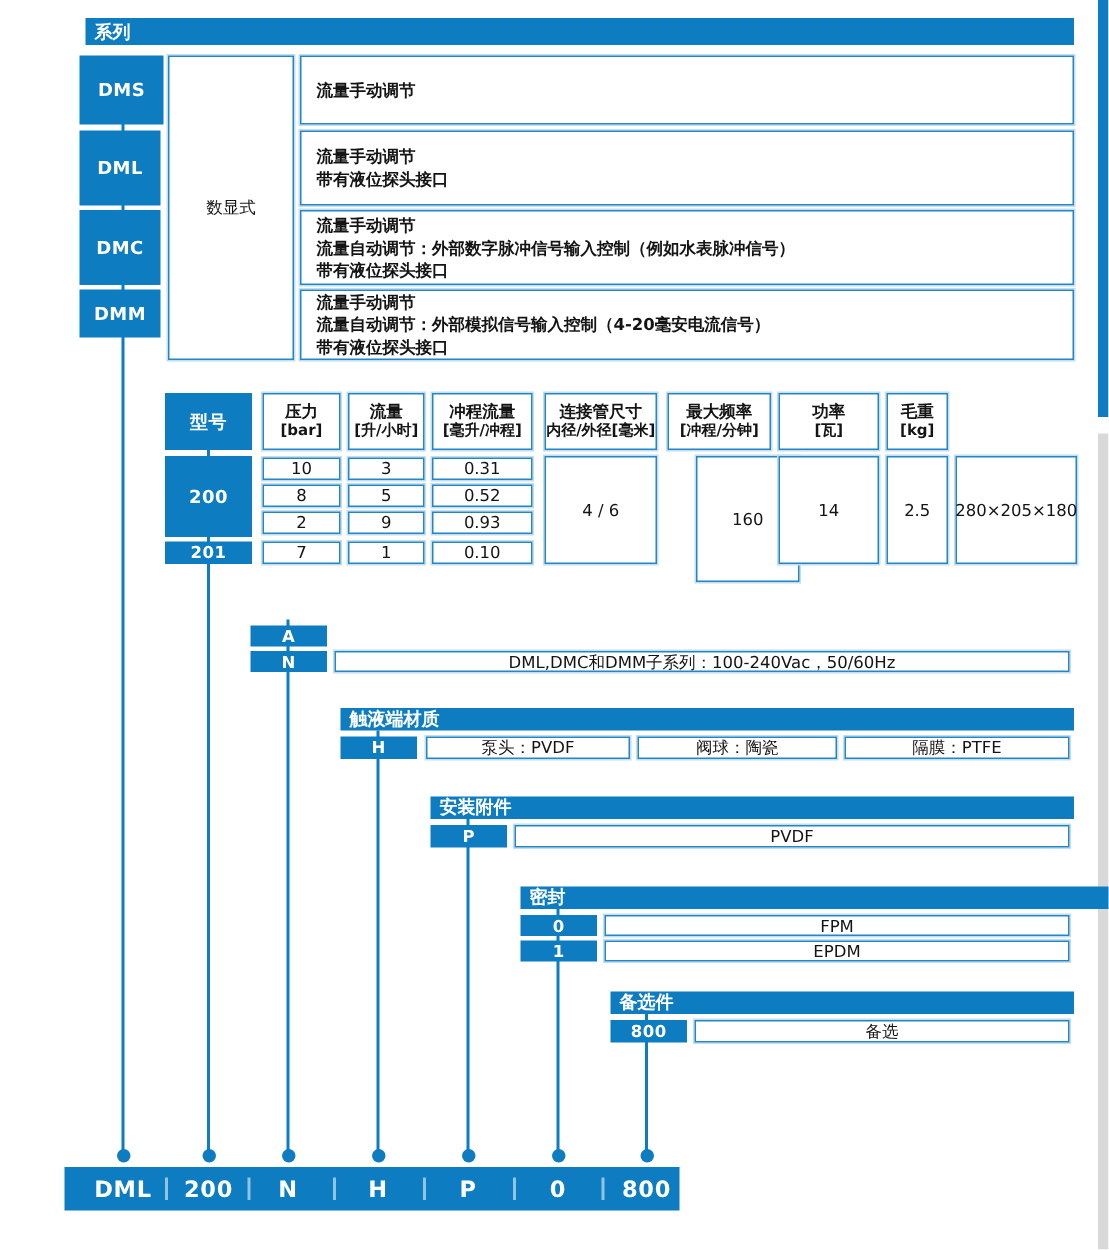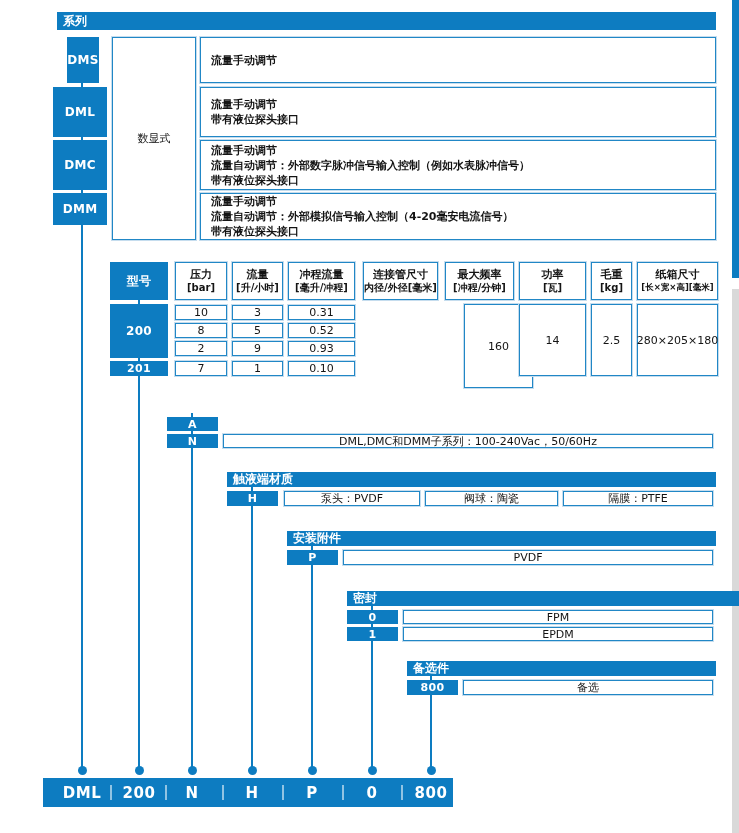--- a/index.html
+++ b/index.html
@@ -48,21 +48,21 @@
   <div class="vline" style="left:191px;top:413px;height:358px"></div>
   <div class="vline" style="left:251px;top:487px;height:284px"></div>
   <div class="vline" style="left:311px;top:546px;height:225px"></div>
   <div class="vline" style="left:371px;top:606px;height:165px"></div>
   <div class="vline" style="left:430px;top:676px;height:95px"></div>
 
   <div class="hdrbar" style="left:57px;top:12px;width:659px;height:18px">
     <span>系列</span>
   </div>
 
-  <div class="codebox" style="left:67px;top:37px;width:32px;height:46px">
+  <div class="codebox" style="left:53px;top:37px;width:56px;height:46px">
       <span>DMS</span>
     </div>
   <div class="codebox" style="left:53px;top:87px;width:54px;height:50px">
       <span>DML</span>
     </div>
   <div class="codebox" style="left:53px;top:140px;width:54px;height:50px">
       <span>DMC</span>
     </div>
   <div class="codebox" style="left:53px;top:193px;width:54px;height:32px">
       <span>DMM</span>
@@ -115,24 +115,20 @@
       <span class="l2">[冲程/分钟]</span>
   </div>
   <div class="wbox hdrcell" style="left:519px;top:262px;width:67px;height:38px">
     <span>功率</span>
       <span class="l2">[瓦]</span>
   </div>
   <div class="wbox hdrcell" style="left:591px;top:262px;width:41px;height:38px">
     <span>毛重</span>
       <span class="l2">[kg]</span>
   </div>
-  <div class="wbox hdrcell" style="left:637px;top:262px;width:81px;height:38px">
-    <span>纸箱尺寸</span>
-      <span class="l2 tiny">[长×宽×高][毫米]</span>
-  </div>
 
   <div class="codebox" style="left:110px;top:304px;width:58px;height:54px">
       <span>200</span>
     </div>
   <div class="codebox" style="left:110px;top:361px;width:58px;height:15px;font-size:11px">
       <span>201</span>
     </div>
 
   <div class="wbox num" style="left:175px;top:305px;width:52px;height:15px">
       <span>10</span>
@@ -165,20 +161,23 @@
   <div class="wbox num" style="left:175px;top:361px;width:52px;height:15px">
       <span>7</span>
     </div>
   <div class="wbox num" style="left:232px;top:361px;width:51px;height:15px">
       <span>1</span>
     </div>
   <div class="wbox num" style="left:288px;top:361px;width:67px;height:15px">
       <span>0.10</span>
     </div>
 
+  <div class="wbox num" style="left:363px;top:304px;width:75px;height:72px">
+      <span>4 / 6</span>
+    </div>
   <div class="wbox num" style="left:464px;top:304px;width:69px;height:84px">
       <span>160</span>
     </div>
   <div class="wbox num" style="left:519px;top:304px;width:67px;height:72px">
       <span>14</span>
     </div>
   <div class="wbox num" style="left:591px;top:304px;width:41px;height:72px">
       <span>2.5</span>
     </div>
   <div class="wbox num" style="left:637px;top:304px;width:81px;height:72px">

